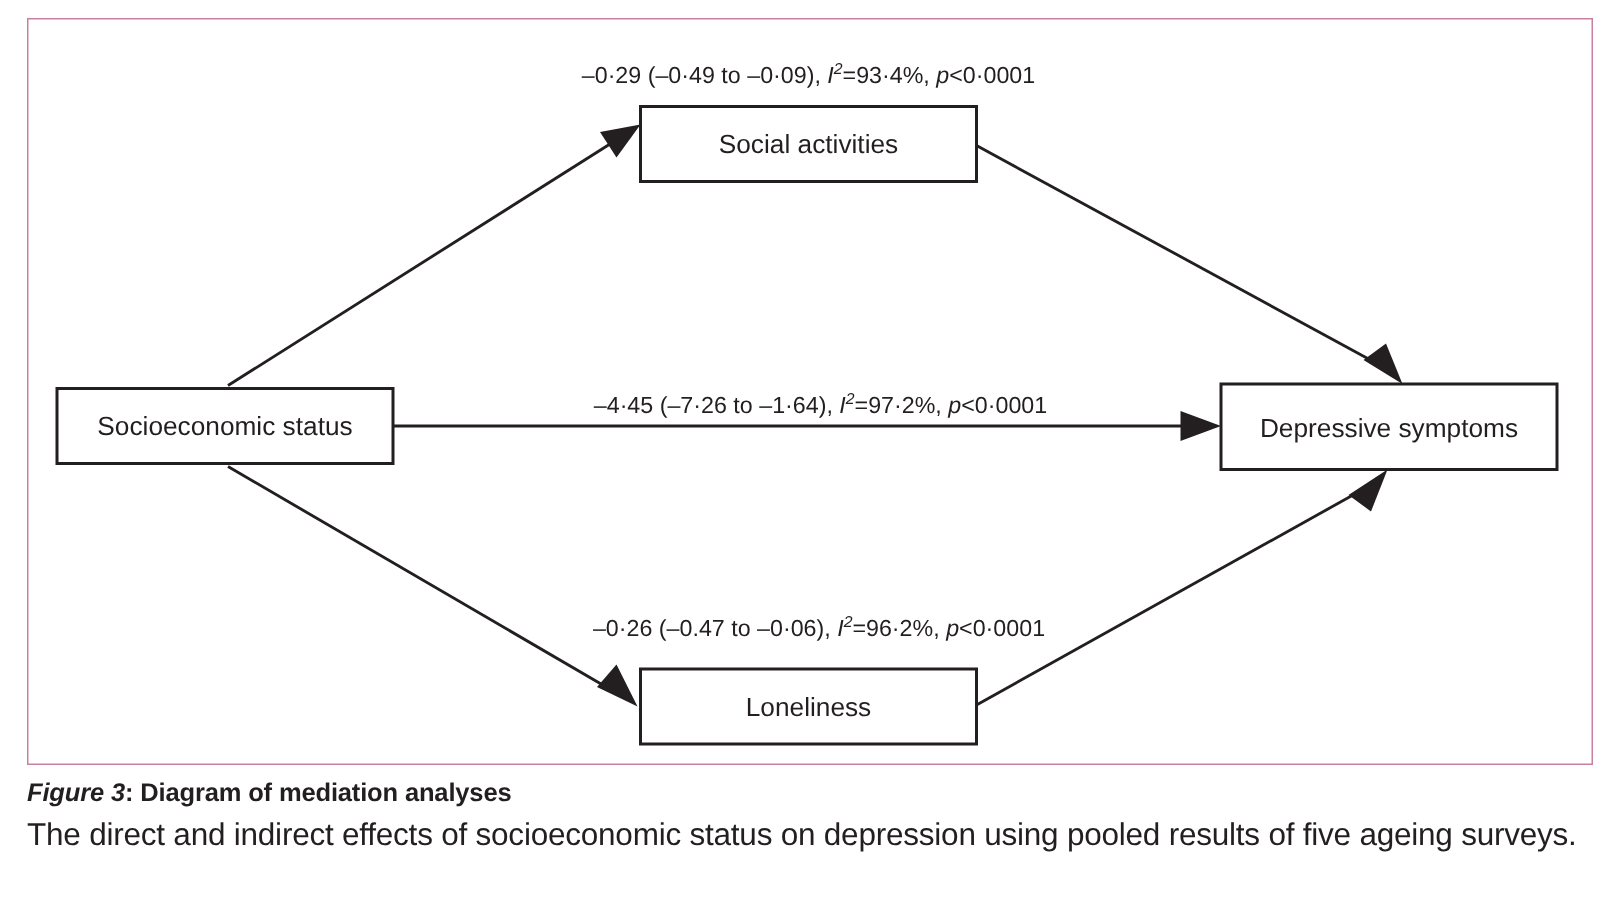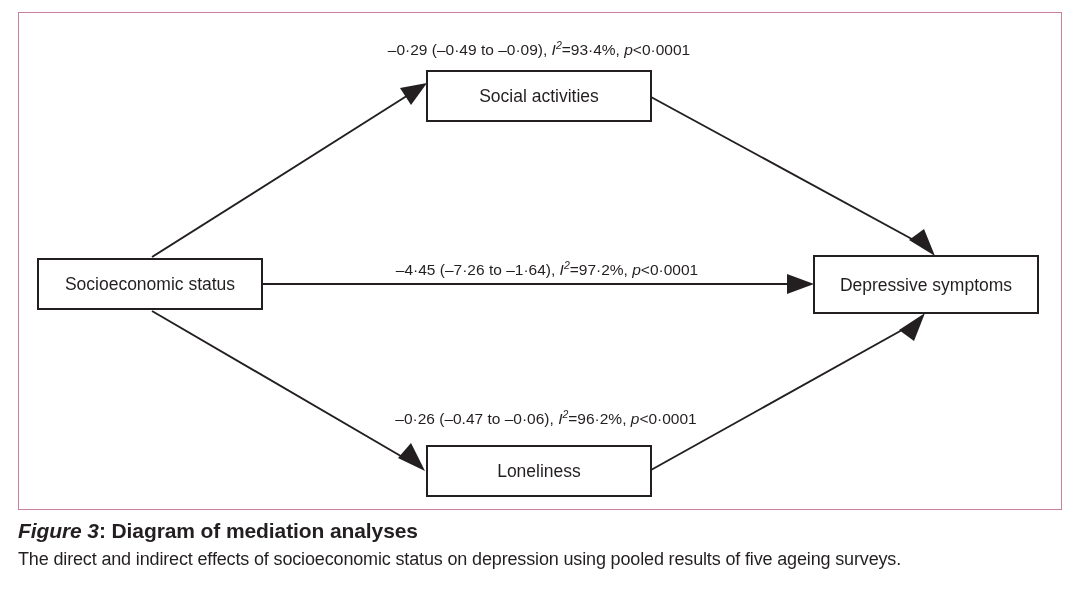--- a/index.html
+++ b/index.html
@@ -62,32 +62,32 @@
     fill: #231f20;
   }
   
   #caption {
     position: absolute;
     left: 18px;
     top: 518px;
     width: 1050px;
   }
   #caption-title {
-    font-size: 21px;
+    font-size: 17px;
     font-weight: bold;
     color: #231f20;
     letter-spacing: -0.1px;
     margin: 0 0 4px 0;
     line-height: 1.25;
   }
   #caption-title .fig-no {
     font-style: italic;
   }
   #caption-body {
-    font-size: 18px;
+    font-size: 21px;
     color: #231f20;
     margin: 0;
     line-height: 1.3;
     letter-spacing: -0.15px;
   }
 </style>
 </head>
 <body>
 
 <div id="root">

